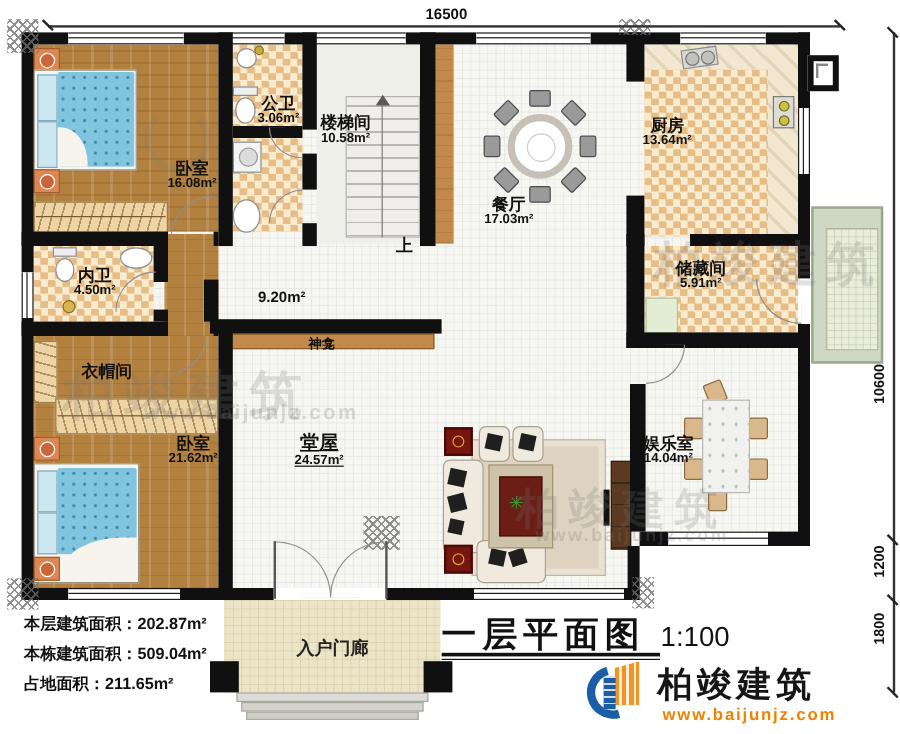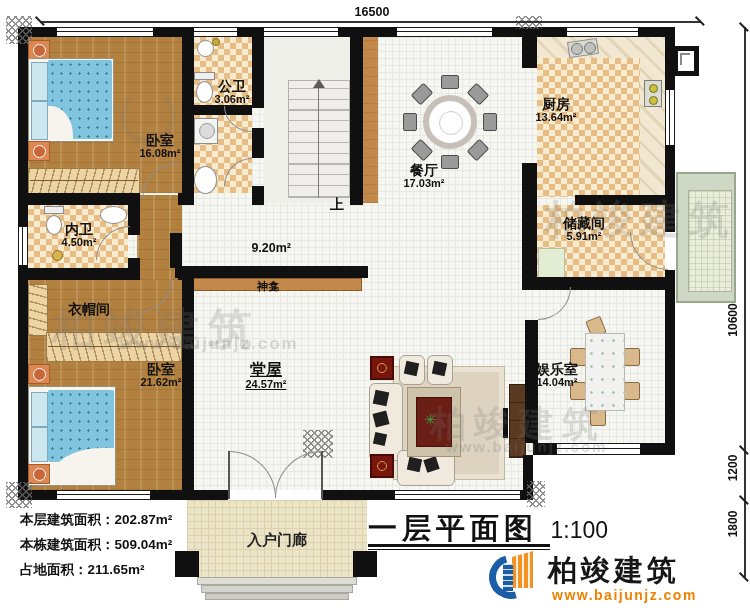--- a/index.html
+++ b/index.html
@@ -250,20 +250,24 @@
   <div class="wmu" style="left:446px;top:438px;font-size:15px;">www.baijunjz.com</div>
 
   <div class="lbl" style="left:115px;top:133px;width:90px;">
     <span class="nm">卧室</span>
     <span class="ar">16.08m²</span>
   </div>
   <div class="lbl" style="left:187px;top:79px;width:90px;">
     <span class="nm">公卫</span>
     <span class="ar">3.06m²</span>
   </div>
+  <div class="lbl" style="left:243px;top:95px;width:90px;">
+    <span class="nm">楼梯间</span>
+    <span class="ar">10.58m²</span>
+  </div>
   <div class="lbl" style="left:379px;top:163px;width:90px;">
     <span class="nm">餐厅</span>
     <span class="ar">17.03m²</span>
   </div>
   <div class="lbl" style="left:511px;top:97px;width:90px;">
     <span class="nm">厨房</span>
     <span class="ar">13.64m²</span>
   </div>
   <div class="lbl" style="left:539px;top:216px;width:90px;">
     <span class="nm">储藏间</span>
@@ -281,21 +285,21 @@
     <span class="ar">21.62m²</span>
   </div>
   <div class="lbl" style="left:221px;top:362px;width:90px;text-decoration:underline;">
     <span class="nm" style="font-size:16px;">堂屋</span>
     <span class="ar">24.57m²</span>
   </div>
   <div class="lbl" style="left:512px;top:362px;width:90px;">
     <span class="nm">娱乐室</span>
     <span class="ar">14.04m²</span>
   </div>
-  <div class="abs" style="left:215px;top:241px;width:76px;text-align:right;font-size:12.5px;font-weight:bold;">9.20m²</div>
+  <div class="abs" style="left:215px;top:241px;width:76px;text-align:left;font-size:12.5px;font-weight:bold;">9.20m²</div>
   <div class="abs" style="left:330px;top:196px;font-size:14px;font-weight:bold;">上</div>
   <div class="abs" style="left:238px;top:279px;width:60px;text-align:center;font-size:11px;font-weight:bold;">神龛</div>
   <div class="abs" style="left:227px;top:531px;width:100px;text-align:center;font-size:15px;font-weight:bold;color:#222;">入户门廊</div>
 
   <div class="abs" style="left:40px;top:21px;width:660px;height:1.5px;background:#333;"></div>
   <div class="tick" style="left:34px;top:20px;"></div>
   <div class="tick" style="left:694px;top:20px;"></div>
   <div class="abs" style="left:344px;top:5px;width:56px;text-align:center;font-size:12.5px;font-weight:bold;">16500</div>
   <div class="abs" style="left:744px;top:27px;width:1.5px;height:550px;background:#333;"></div>
   <div class="tick" style="left:738px;top:26px;"></div>

